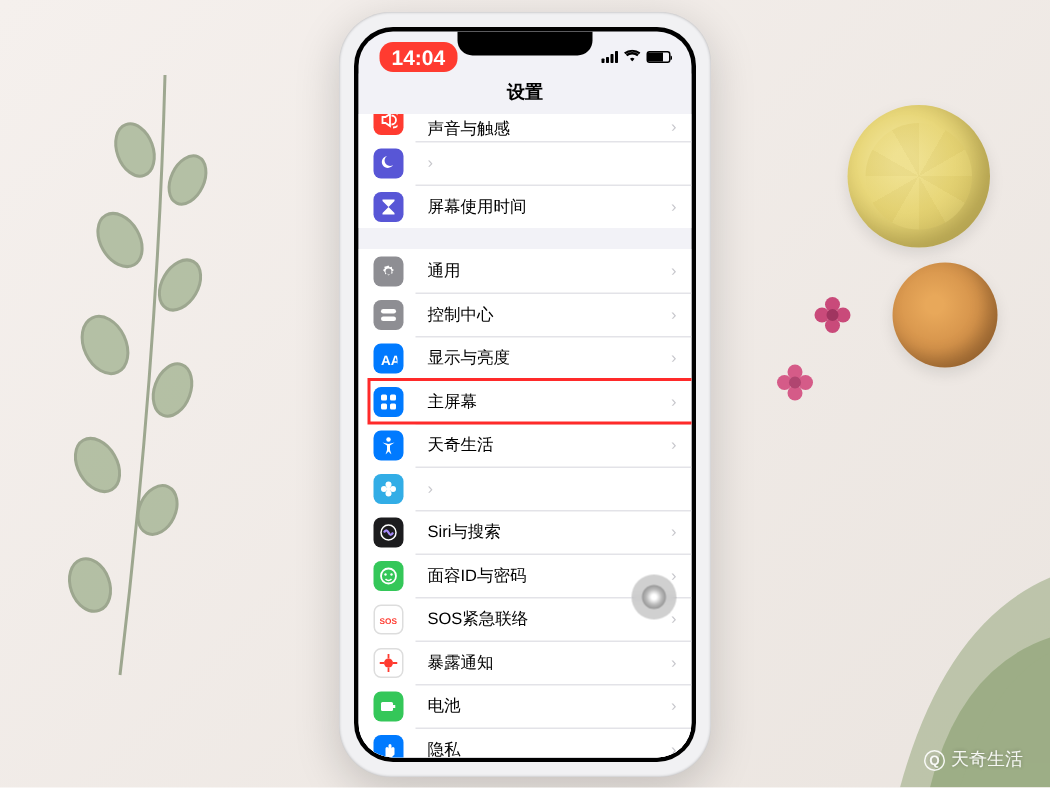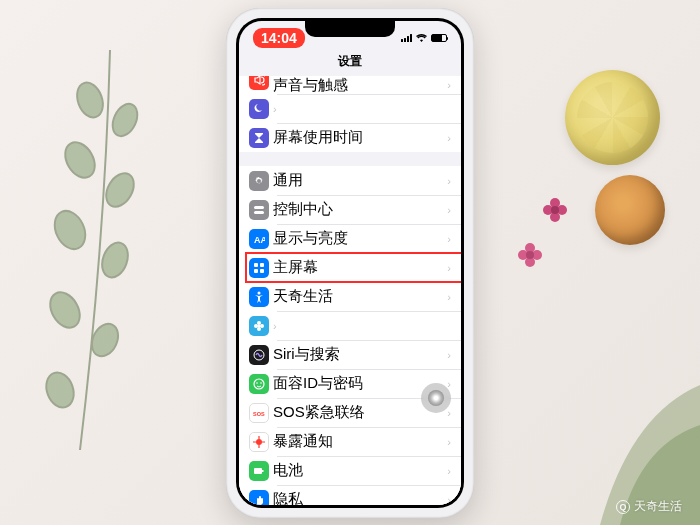--- a/index.html
+++ b/index.html
@@ -59,24 +59,24 @@
   .bat::after{content:"";position:absolute;right:-2px;top:2px;width:1.5px;height:3px;background:#000;border-radius:0 1px 1px 0;}
   .bat i{display:block;width:70%;height:100%;background:#000;}
 
   .nav-title{text-align:center;font-size:12px;font-weight:600;padding:4px 0 6px;
     background:#f2f2f7;}
 
   .list{background:#f2f2f7;}
   .group{background:#fff;margin:0 0 14px;}
   .row{display:flex;align-items:center;height:29px;padding:0 10px;position:relative;}
   .row+.row::before{content:"";position:absolute;left:38px;right:0;top:0;height:.5px;background:#e3e3e8;}
-  .icon{width:20px;height:20px;border-radius:5px;margin-right:4px;
+  .icon{width:20px;height:20px;border-radius:5px;margin-right:16px;
     display:flex;align-items:center;justify-content:center;flex-shrink:0;}
   .icon svg{width:12px;height:12px;fill:#fff;}
-  .row-label{font-size:15px;color:#000;flex:1;}
+  .row-label{font-size:11px;color:#000;flex:1;}
   .chev{color:#c7c7cc;font-size:11px;}
   .row.cut .icon{margin-top:-10px;} .row.cut{height:18px;overflow:hidden;}
 
   .highlight-box{position:absolute;left:6px;width:226px;top:231px;height:31px;
     border:2px solid #ff2a2a;z-index:3;pointer-events:none;}
 
   .assistive{position:absolute;right:10px;top:362px;width:30px;height:30px;
     background:rgba(120,120,120,.35);border-radius:50%;backdrop-filter:blur(2px);
     display:flex;align-items:center;justify-content:center;z-index:4;}
   .assistive i{width:16px;height:16px;border-radius:50%;

